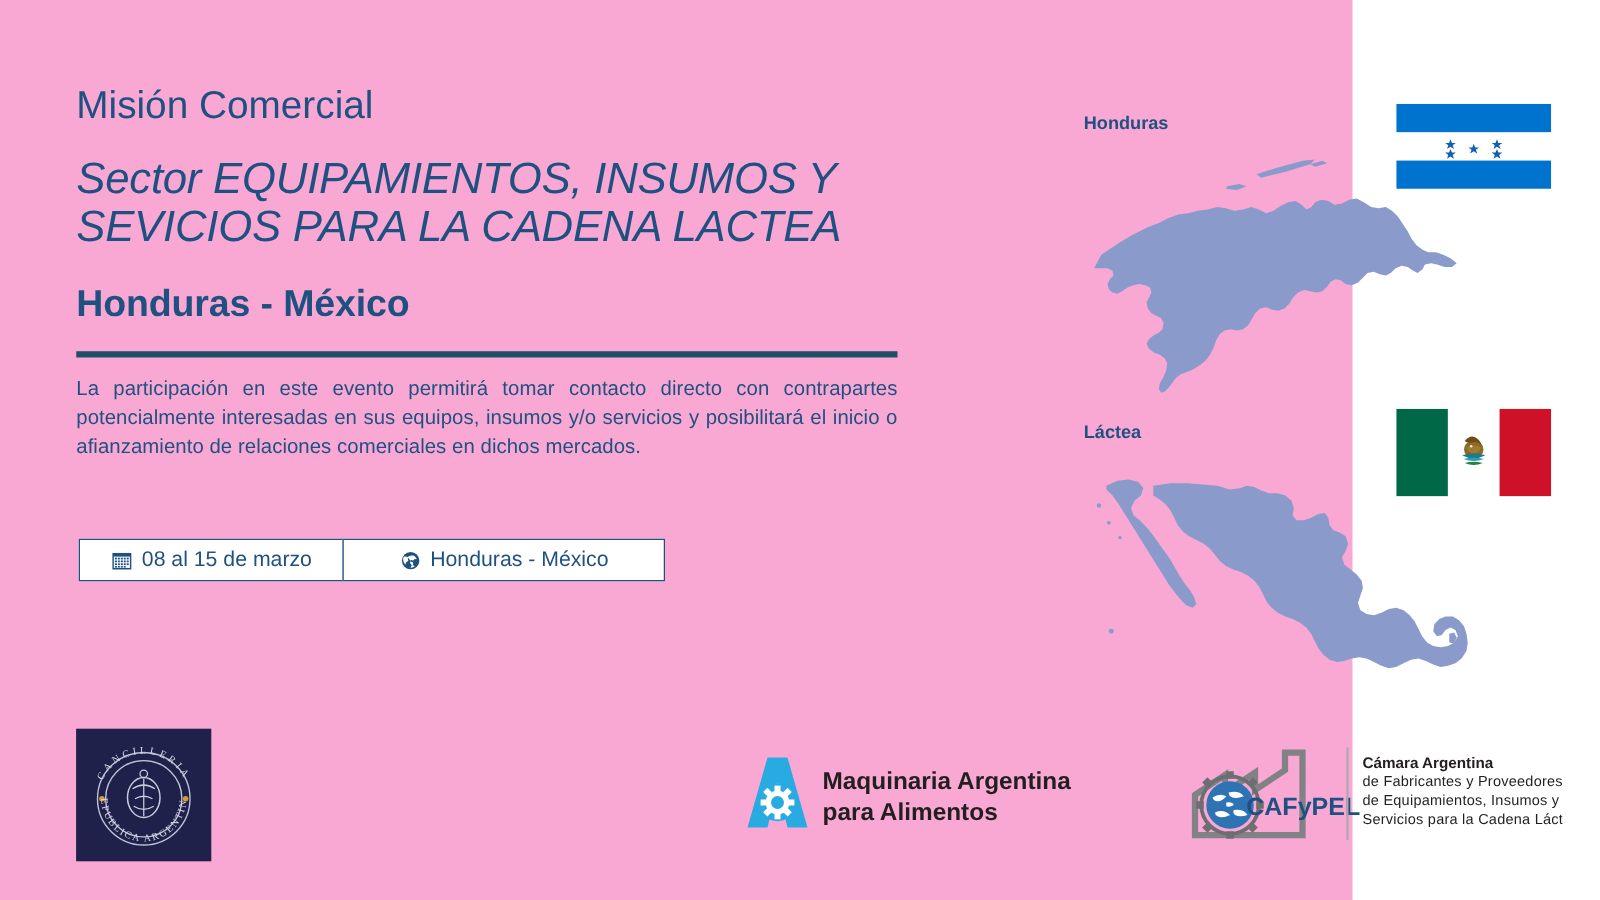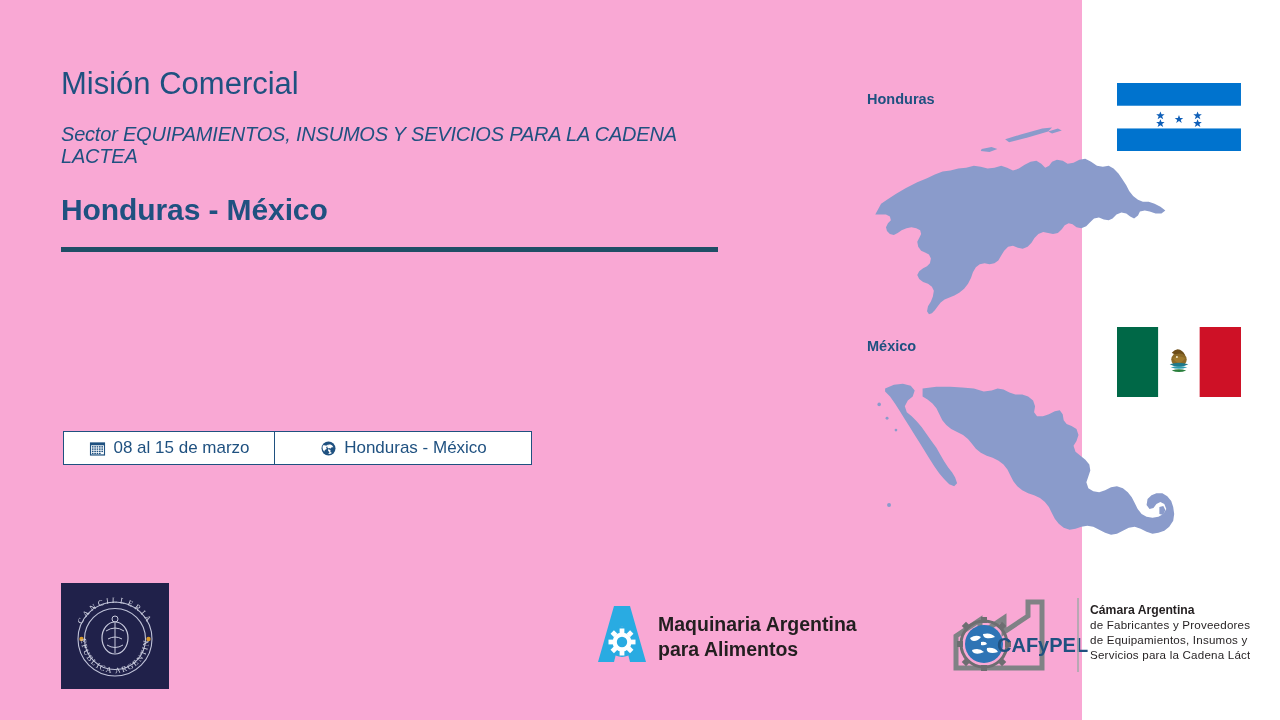--- a/index.html
+++ b/index.html
@@ -36,21 +36,21 @@
     font-size: 31px;
     font-weight: 400;
     color: #1F5180;
     letter-spacing: 0px;
     line-height: 1.05;
     margin: 0 0 22px 0;
     white-space: nowrap;
   }
 
   .title-sector {
-    font-size: 20px;
+    font-size: 35px;
     font-style: italic;
     font-weight: 400;
     color: #1F5180;
     line-height: 1.13;
     margin: 0 0 26px 0;
     letter-spacing: -0.2px;
   }
   .title-sector .lead { font-style: italic; }
 
   .title-countries {
@@ -178,20 +178,21 @@
   <div class="left-col">
 
     <h1 class="title-main">Misión Comercial</h1>
 
     <h2 class="title-sector"><span class="lead">Sector </span><span>EQUIPAMIENTOS, INSUMOS Y SEVICIOS PARA LA CADENA LACTEA</span></h2>
 
     <h2 class="title-countries">Honduras - México</h2>
 
     <div class="divider"></div>
 
+    <p class="body-text">La participación en este evento permitirá tomar contacto directo con contrapartes potencialmente interesadas en sus equipos, insumos y/o servicios y posibilitará el inicio o afianzamiento de relaciones comerciales en dichos mercados.</p>
   </div>
 
   <div class="info-bar">
 
     <div class="info-cell cell-date">
       <span class="info-ico">
         <svg viewBox="0 0 18 18" width="17" height="17" aria-hidden="true">
           <rect x="1" y="2.5" width="16" height="14" fill="#1F5180"></rect>
           <rect x="2.2" y="5.6" width="13.6" height="9.6" fill="#ffffff"></rect>
           <g fill="#1F5180">
@@ -284,21 +285,21 @@
           L76,152 L74,148 L70,146 L66,144 L63,140 L62,135 L64,131
           L66,127 L65,123 L61,121 L56,120 L51,121 L46,123 L42,126
           L38,128 L34,127 L31,124 L30,120 L32,116 L35,113 L34,109
           L30,107 L25,107 Z"></path>
       </svg>
     </div>
   </div>
 
   <div class="country-block" id="block-mexico">
 
-    <p class="country-label">México</p>
+    <p class="country-label">Láctea</p>
 
     <div class="flag" id="flag-mexico">
       <svg viewBox="0 0 120 68" preserveAspectRatio="none" aria-hidden="true">
         <rect x="0" y="0" width="40" height="68" fill="#006847"></rect>
         <rect x="40" y="0" width="40" height="68" fill="#FFFFFF"></rect>
         <rect x="80" y="0" width="40" height="68" fill="#CE1126"></rect>
         <g>
           <ellipse cx="60" cy="31.5" rx="7.5" ry="7" fill="#8B6A28"></ellipse>
           <path d="M53,25 q4,-5 8,-3 q4,2 5,6 q-3,-3 -7,-2 q-4,1 -6,-1 z" fill="#6E4E18"></path>
           <path d="M54,30 q6,-3 12,0 q-2,4 -6,5 q-4,-1 -6,-5 z" fill="#A07A2E"></path>

